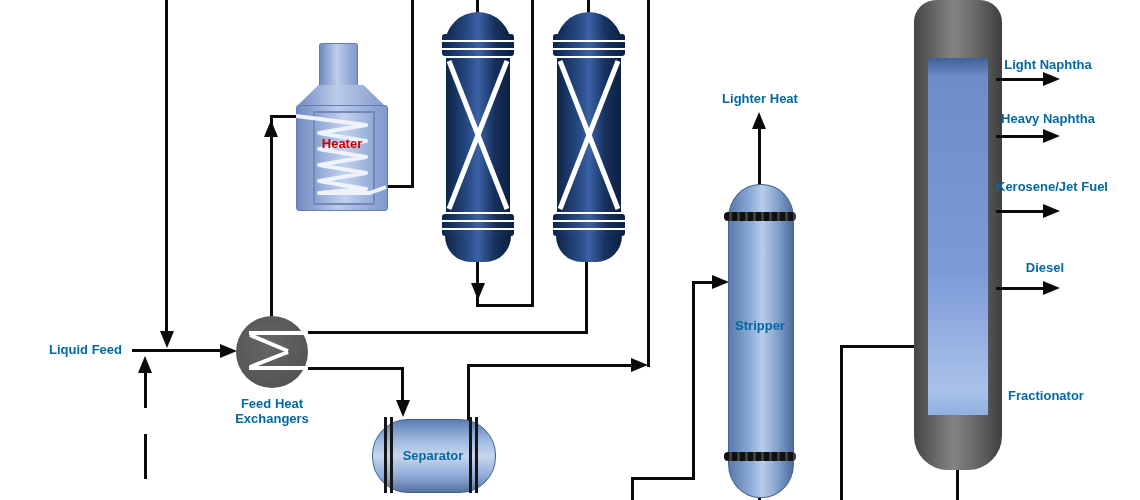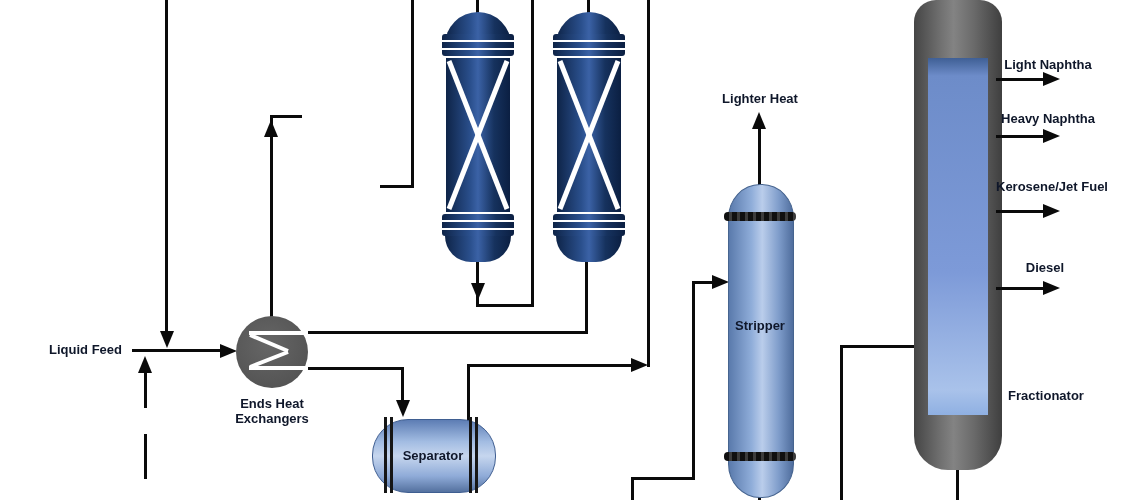--- a/index.html
+++ b/index.html
@@ -1,19 +1,19 @@
 <!DOCTYPE html>
 <html><head>
 <meta charset="utf-8">
 <style>
   html,body{margin:0;padding:0;background:#fff;}
   #canvas{position:relative;width:1140px;height:500px;background:#ffffff;overflow:hidden;
           font-family:"Liberation Sans", sans-serif;}
   .ln{position:absolute;background:#0a0a0a;}
-  .lbl{position:absolute;font-weight:bold;font-size:13px;color:#0f172a;line-height:15px;}
+  .lbl{position:absolute;font-weight:bold;font-size:13px;color:#0369a1;line-height:15px;}
   
   .ah{position:absolute;width:0;height:0;}
   .ah-down{border-left:7px solid transparent;border-right:7px solid transparent;border-top:17px solid #0a0a0a;}
   .ah-up{border-left:7px solid transparent;border-right:7px solid transparent;border-bottom:17px solid #0a0a0a;}
   .ah-right{border-top:7px solid transparent;border-bottom:7px solid transparent;border-left:17px solid #0a0a0a;}
   
   .blue-grad-h{background:linear-gradient(90deg,#5a7aac 0%,#8fadd9 35%,#bacdeb 52%,#7e9cca 78%,#4f6d9d 100%);}
   .blue-grad-v{background:linear-gradient(180deg,#5d7db4 0%,#a2bce2 30%,#c6d6ee 50%,#8fabd8 78%,#54719f 100%);}
   .navy-grad{background:linear-gradient(90deg,#0e2448 0%,#2a4f8c 38%,#3b62a6 50%,#16325e 75%,#0b1f42 100%);}
   .coll-line{position:absolute;left:0;right:0;height:2px;background:#fff;}
@@ -74,24 +74,40 @@
   <div style="position:absolute;left:236px;top:316px;width:72px;height:72px;border-radius:50%;
               background:radial-gradient(circle at 45% 40%, #666666 0%, #4e4e4e 100%);">
     <svg width="72" height="72" viewBox="0 0 72 72" style="position:absolute;left:0;top:0;">
       <line x1="13" y1="17" x2="74" y2="17" stroke="#ffffff" stroke-width="4"></line>
       <line x1="13" y1="52" x2="74" y2="52" stroke="#ffffff" stroke-width="4"></line>
       <line x1="14" y1="19" x2="52" y2="35" stroke="#ffffff" stroke-width="4"></line>
       <line x1="52" y1="36" x2="14" y2="51" stroke="#ffffff" stroke-width="4"></line>
     </svg>
   </div>
   <div class="lbl" style="left:222px;top:396px;width:100px;text-align:center;">
-    <div>Ends Heat</div>
+    <div>Feed Heat</div>
     <div>Exchangers</div>
   </div>
 
+  <div style="position:absolute;left:296px;top:43px;width:92px;height:166px;">
+    <div style="position:absolute;left:23px;top:0;width:37px;height:44px;border:1px solid #64136_;border:1px solid #647cb0;border-bottom:none;border-radius:3px 3px 0 0;
+                background:linear-gradient(90deg,#7089bf 0%,#bcccea 45%,#7f99cd 100%);"></div>
+    <div style="position:absolute;left:0;top:42px;width:90px;height:22px;
+                clip-path:polygon(25% 0,75% 0,100% 100%,0 100%);
+                background:linear-gradient(90deg,#7089bf 0%,#bcccea 45%,#7f99cd 100%);"></div>
+    <div style="position:absolute;left:0;top:62px;width:90px;height:104px;border-radius:3px;
+                border:1px solid #647cb0;
+                background:linear-gradient(90deg,#7089bf 0%,#bcccea 45%,#7f99cd 100%);"></div>
+    <div style="position:absolute;left:17px;top:68px;width:58px;height:90px;
+                border:2px solid #7288b8;background:linear-gradient(90deg,#8ba3d4 0%,#c3d1ec 50%,#93abd8 100%);"></div>
+    <svg width="92" height="166" viewBox="0 0 92 166" style="position:absolute;left:0;top:0;">
+      <polyline points="0,73 24,76 70,82 23,90 70,98 23,106 70,114 23,122 70,130 23,138 70,146 23,150 74,150 90,144" fill="none" stroke="#eef3fb" stroke-width="4" stroke-linejoin="round"></polyline>
+    </svg>
+    <div class="lbl" style="left:0;right:0;top:93px;text-align:center;color:#cc0000;">Heater</div>
+  </div>
 
   <div style="position:absolute;left:442px;top:12px;width:72px;height:250px;">
     <div class="navy-grad" style="position:absolute;left:3px;top:0;width:66px;height:34px;border-radius:33px 33px 0 0;"></div>
     <div class="navy-grad" style="position:absolute;left:0;top:22px;width:72px;height:22px;border-radius:3px;">
       <div class="coll-line" style="top:6px;"></div>
         <div class="coll-line" style="top:14px;"></div>
     </div>
     <div class="navy-grad" style="position:absolute;left:4px;top:46px;width:64px;height:154px;">
       <svg width="64" height="154" viewBox="0 0 64 154">
         <line x1="3" y1="3" x2="61" y2="151" stroke="#ffffff" stroke-width="5"></line>

